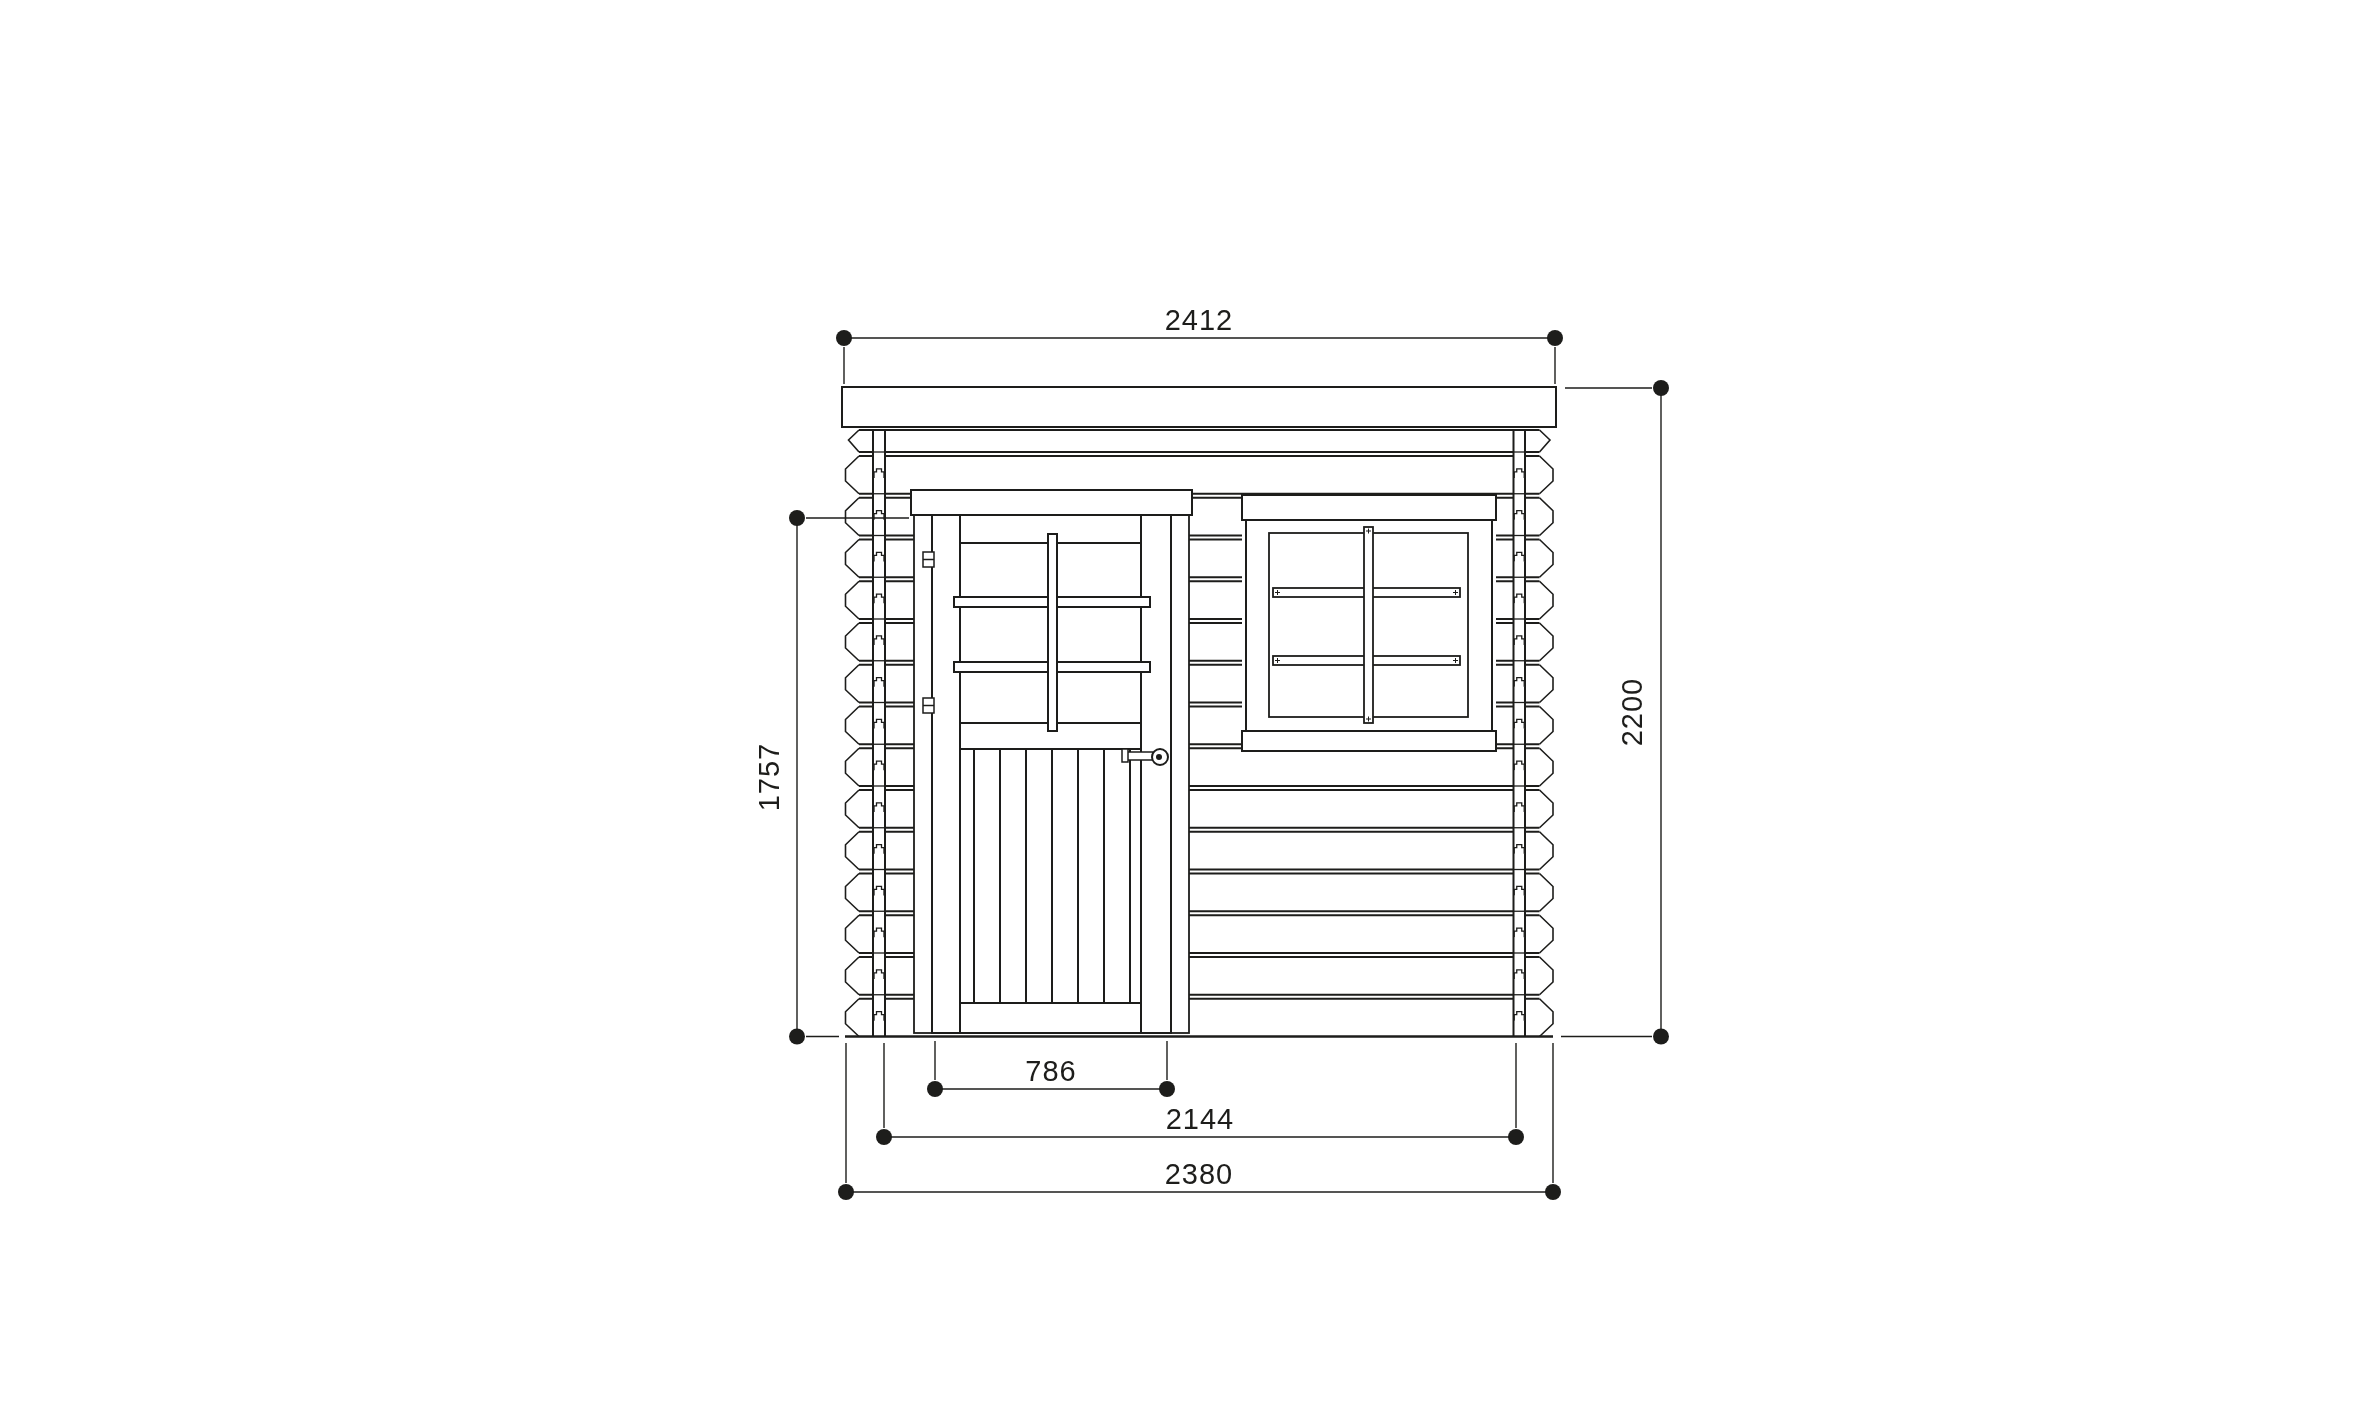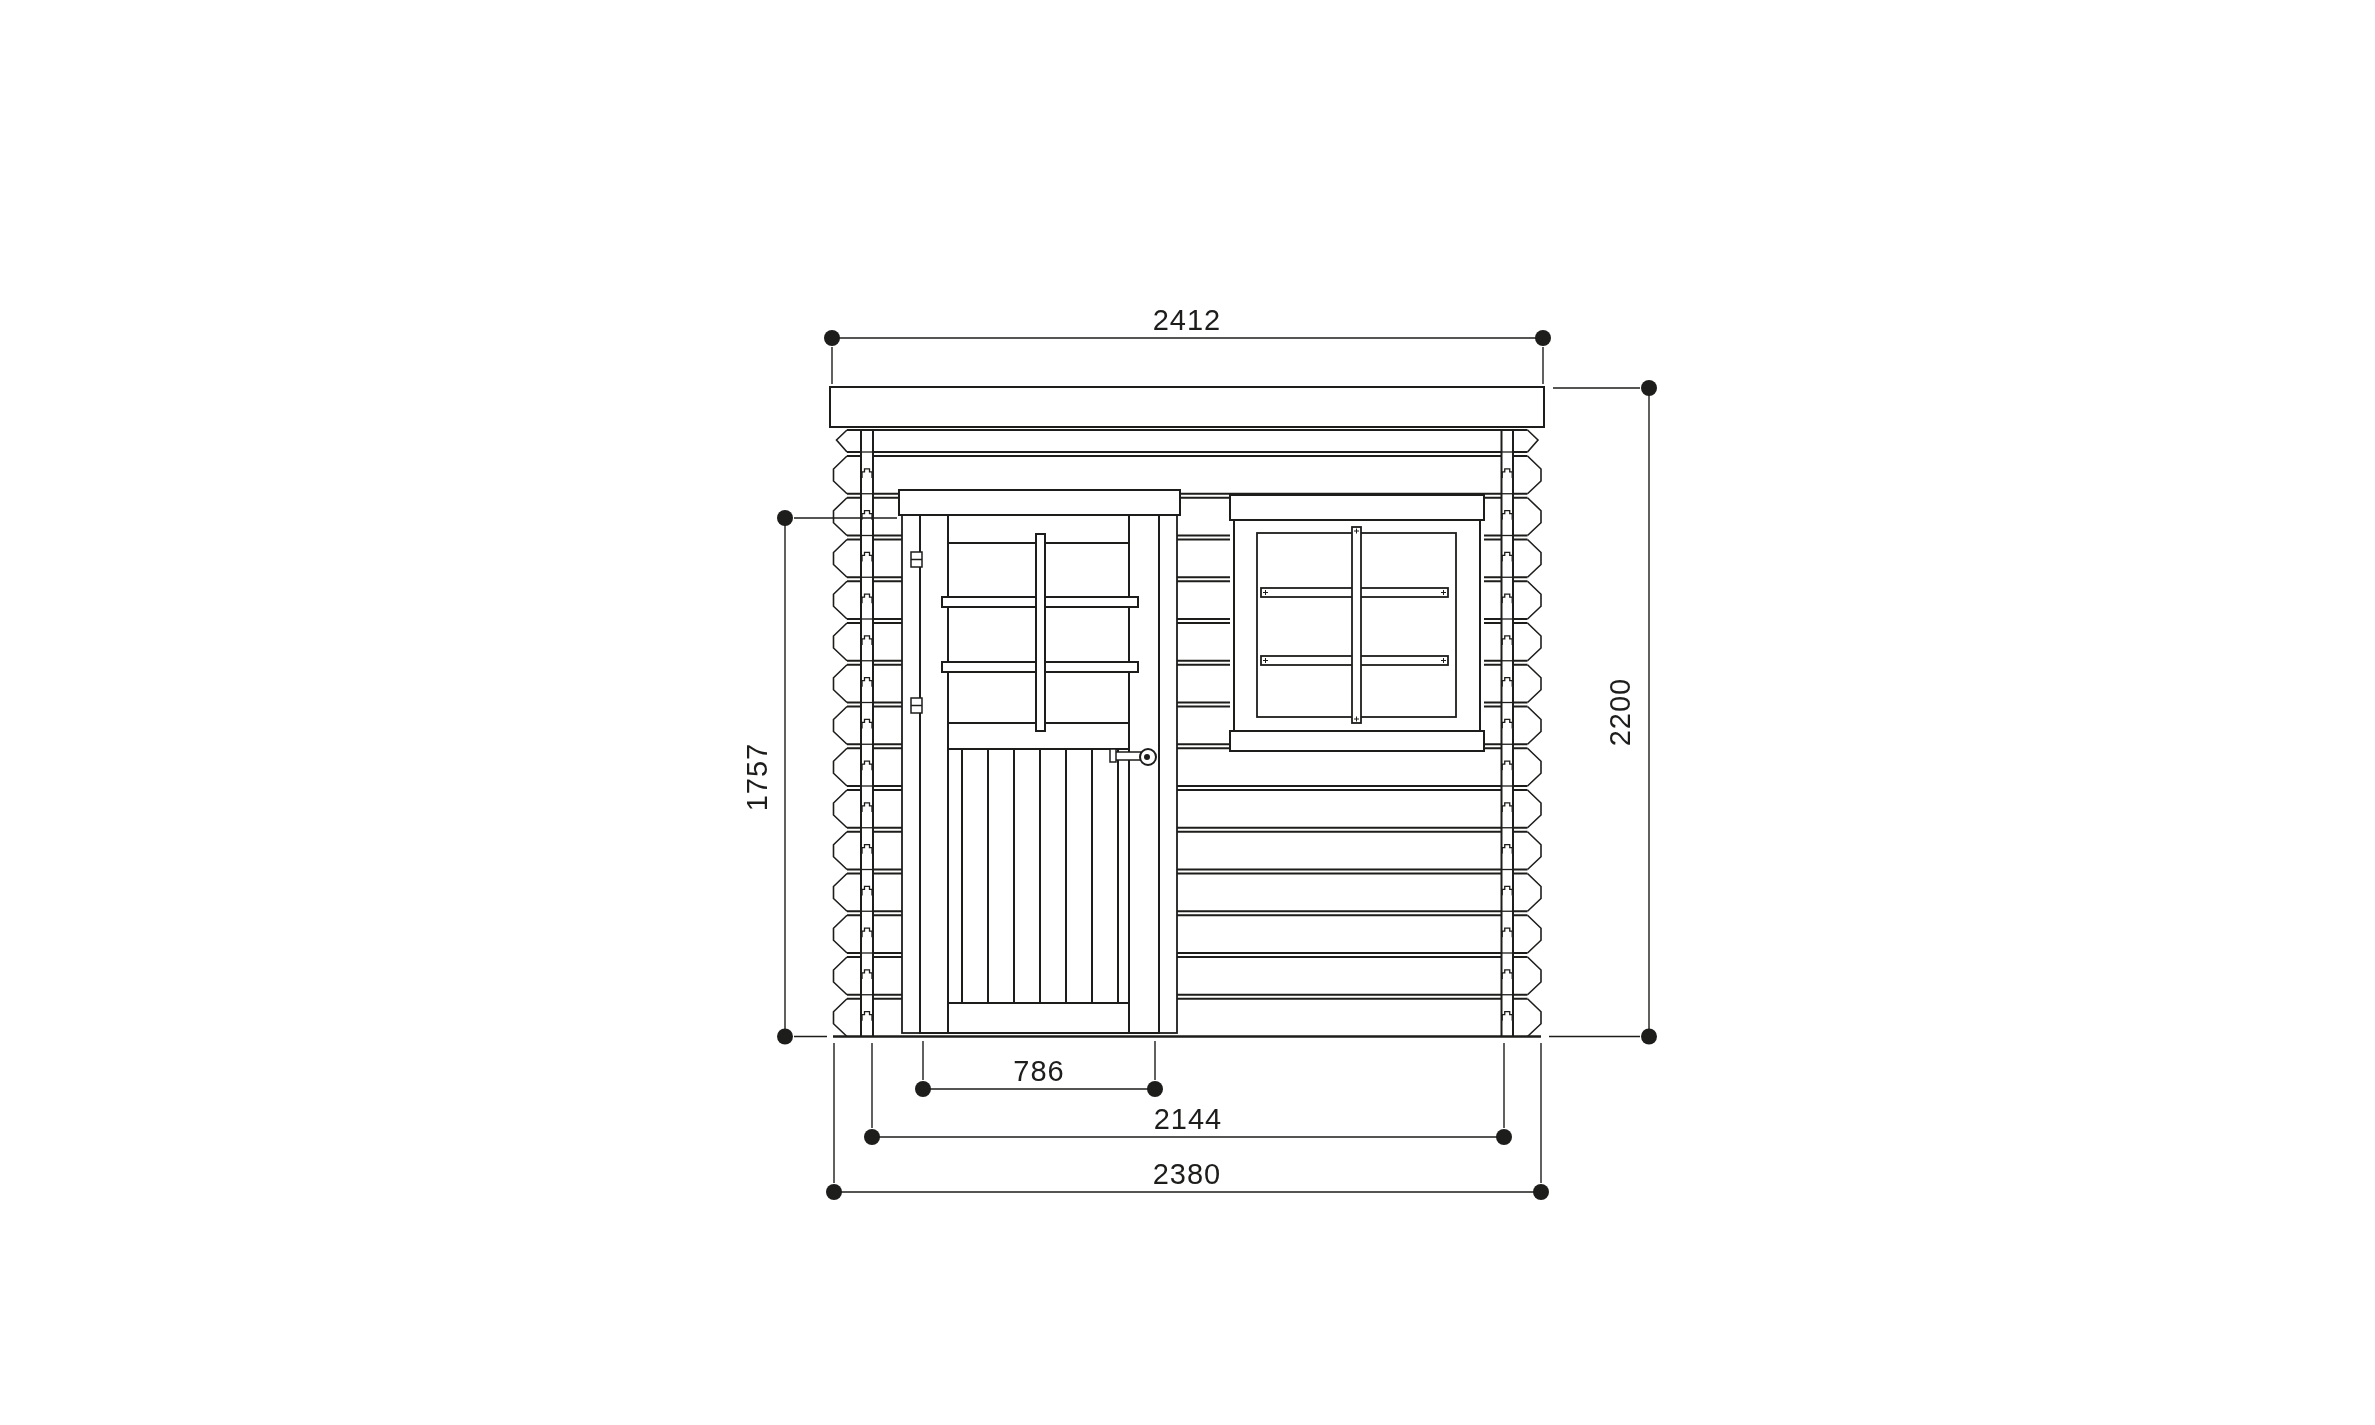--- a/index.html
+++ b/index.html
@@ -2,20 +2,21 @@
 <html><head>
 <meta charset="utf-8">
 <style>
   html,body{margin:0;padding:0;background:#ffffff;}
   .canvas{
     position:relative;
     width:1921px;height:1425px;
     background:#ffffff;
     overflow:hidden;
     font-family:"Liberation Sans", sans-serif;
+    margin-left:12px;
   }
   svg{position:absolute;left:0;top:0;}
   text.dim{
     font-family:"Liberation Sans", sans-serif;
     font-size:29px;
     letter-spacing:1px;
     fill:#1d1d1b;
   }
 </style>
 </head>

